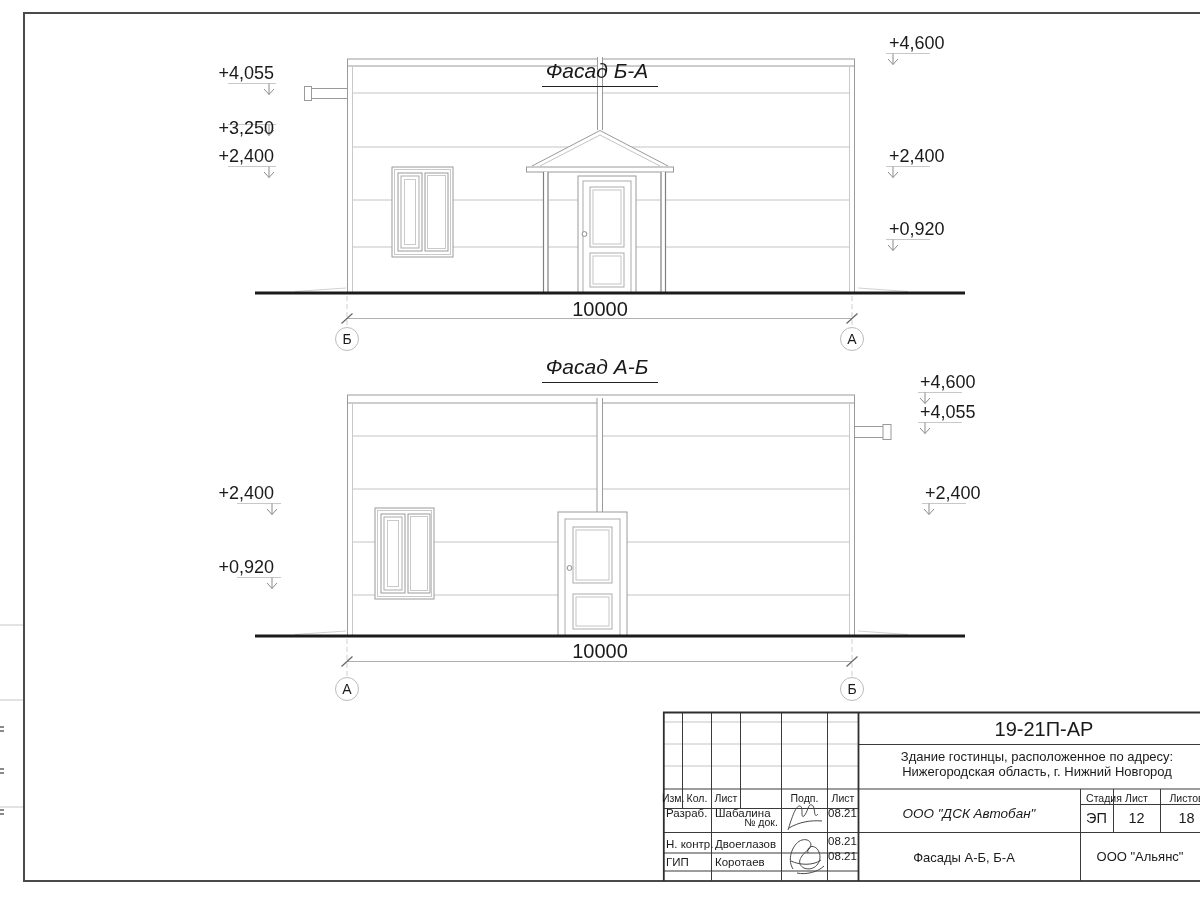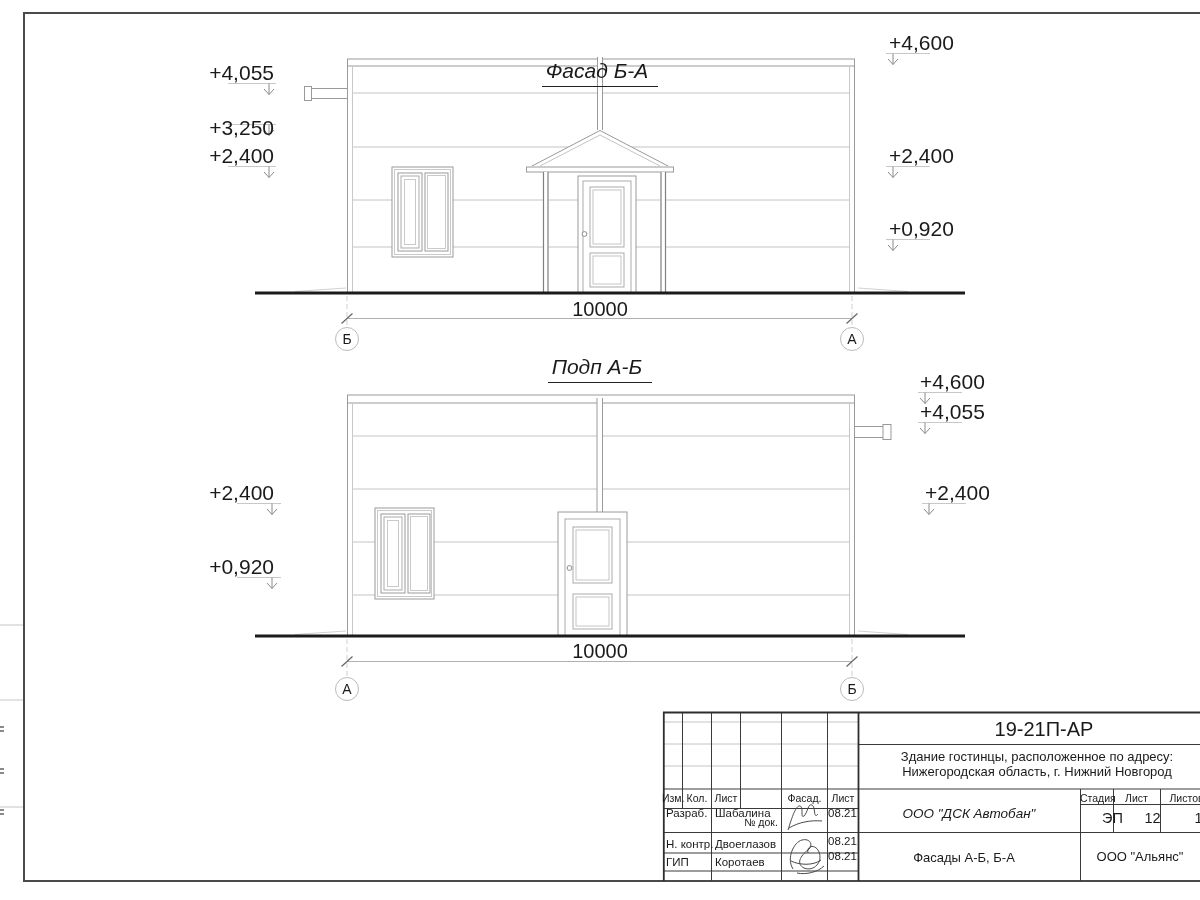--- a/index.html
+++ b/index.html
@@ -2,31 +2,31 @@
 <html><head>
 <meta charset="utf-8">
 <style>
   html,body{margin:0;padding:0;}
   body{width:1200px;height:900px;background:#ffffff;overflow:hidden;position:relative;
        font-family:"Liberation Sans", sans-serif;color:#1a1a1a;}
   .abs{position:absolute;}
   svg{position:absolute;left:0;top:0;}
   .ttl{font-size:21px;font-style:italic;text-align:center;}
   .ttl span{display:inline-block;border-bottom:1.6px solid #222;padding:0 10px 3px 4px;}
-  .lbl{font-size:21px;line-height:18px;white-space:nowrap;}
+  .lbl{font-size:18px;line-height:18px;white-space:nowrap;}
   .r{text-align:right;}
   .c{text-align:center;}
   .dim{font-size:20px;line-height:15px;text-align:center;}
   .axis{font-size:14px;line-height:16px;text-align:center;}
   .tb-s{font-size:10.5px;line-height:13px;text-align:center;white-space:nowrap;}
   .tb-m{font-size:11.5px;line-height:14px;white-space:nowrap;}
   .tb-big{font-size:20px;line-height:24px;text-align:center;white-space:nowrap;}
   .tb-name{font-size:13px;line-height:14.5px;text-align:center;white-space:nowrap;}
   .tb-org{font-size:13.5px;line-height:16px;font-style:italic;text-align:center;white-space:nowrap;}
-  .tb-val{font-size:14.5px;line-height:17px;text-align:center;white-space:nowrap;padding-left:16px;}
+  .tb-val{font-size:14.5px;line-height:17px;text-align:center;white-space:nowrap;}
 </style>
 </head>
 <body>
 
 <svg width="1200" height="900" viewBox="0 0 1200 900">
 
   <g stroke="#4a4a4a" stroke-width="2" fill="none">
     <path d="M23 13 H1200 M24 13 V881 M23 881 H1200"></path>
   </g>
 
@@ -177,54 +177,54 @@
 <div class="abs lbl r" style="left:174px;top:64px;width:100px;">+4,055</div>
 <div class="abs lbl r" style="left:174px;top:119px;width:100px;">+3,250</div>
 <div class="abs lbl r" style="left:174px;top:147px;width:100px;">+2,400</div>
 <div class="abs lbl" style="left:889px;top:34px;">+4,600</div>
 <div class="abs lbl" style="left:889px;top:147px;">+2,400</div>
 <div class="abs lbl" style="left:889px;top:220px;">+0,920</div>
 <div class="abs dim" style="left:550px;top:302px;width:100px;">10000</div>
 <div class="abs axis" style="left:332px;top:331px;width:30px;">Б</div>
 <div class="abs axis" style="left:837px;top:331px;width:30px;">А</div>
 
-<div class="abs ttl" style="left:500px;top:355px;width:200px;"><span>Подп А-Б</span></div>
+<div class="abs ttl" style="left:500px;top:355px;width:200px;"><span>Фасад А-Б</span></div>
 <div class="abs lbl r" style="left:174px;top:484px;width:100px;">+2,400</div>
 <div class="abs lbl r" style="left:174px;top:558px;width:100px;">+0,920</div>
 <div class="abs lbl" style="left:920px;top:373px;">+4,600</div>
 <div class="abs lbl" style="left:920px;top:403px;">+4,055</div>
 <div class="abs lbl" style="left:925px;top:484px;">+2,400</div>
 <div class="abs dim" style="left:550px;top:644px;width:100px;">10000</div>
 <div class="abs axis" style="left:332px;top:681px;width:30px;">А</div>
 <div class="abs axis" style="left:837px;top:681px;width:30px;">Б</div>
 
 <div class="abs tb-big" style="left:858px;top:717px;width:372px;">19-21П-АР</div>
 <div class="abs tb-name" style="left:870px;top:750px;width:334px;">Здание гостинцы, расположенное по адресу:</div>
 <div class="abs tb-name" style="left:870px;top:765px;width:334px;">Нижегородская область, г. Нижний Новгород</div>
 
 <div class="abs tb-s" style="left:662px;top:792px;width:21px;">Изм.</div>
 <div class="abs tb-s" style="left:683px;top:792px;width:28px;">Кол.</div>
 <div class="abs tb-s" style="left:712px;top:792px;width:28px;">Лист</div>
 <div class="abs tb-s" style="left:741px;top:792px;width:40px;margin-top:24px;">№ док.</div>
-<div class="abs tb-s" style="left:782px;top:792px;width:45px;">Фасад.</div>
+<div class="abs tb-s" style="left:782px;top:792px;width:45px;">Подп.</div>
 <div class="abs tb-s" style="left:828px;top:792px;width:30px;">Лист</div>
 
 <div class="abs tb-m" style="left:666px;top:806px;text-align:right;">Разраб.</div>
 <div class="abs tb-m" style="left:715px;top:806px;">Шабалина</div>
 <div class="abs tb-m c" style="left:827px;top:806px;width:31px;">08.21</div>
 <div class="abs tb-m" style="left:666px;top:837px;">Н. контр.</div>
 <div class="abs tb-m" style="left:715px;top:837px;">Двоеглазов</div>
 <div class="abs tb-m c" style="left:827px;top:834px;width:31px;">08.21</div>
 <div class="abs tb-m" style="left:666px;top:855px;">ГИП</div>
 <div class="abs tb-m" style="left:715px;top:855px;">Коротаев</div>
 <div class="abs tb-m c" style="left:827px;top:849px;width:31px;">08.21</div>
 
 <div class="abs tb-org" style="left:858px;top:806px;width:222px;">ООО "ДСК Автобан"</div>
 
-<div class="abs tb-s" style="left:1080px;top:792px;width:33px;">Стадия</div>
+<div class="abs tb-s" style="left:1080px;top:792px;width:48px;">Стадия</div>
 <div class="abs tb-s" style="left:1113px;top:792px;width:47px;">Лист</div>
 <div class="abs tb-s" style="left:1160px;top:792px;width:53px;">Листов</div>
 <div class="abs tb-val" style="left:1080px;top:810px;width:33px;">ЭП</div>
 <div class="abs tb-val" style="left:1113px;top:810px;width:47px;">12</div>
 <div class="abs tb-val" style="left:1160px;top:810px;width:53px;">18</div>
 
 <div class="abs tb-name" style="left:858px;top:851px;width:212px;">Фасады А-Б, Б-А</div>
 <div class="abs tb-name" style="left:1080px;top:850px;width:120px;">ООО "Альянс"</div>
 
 </body></html>

